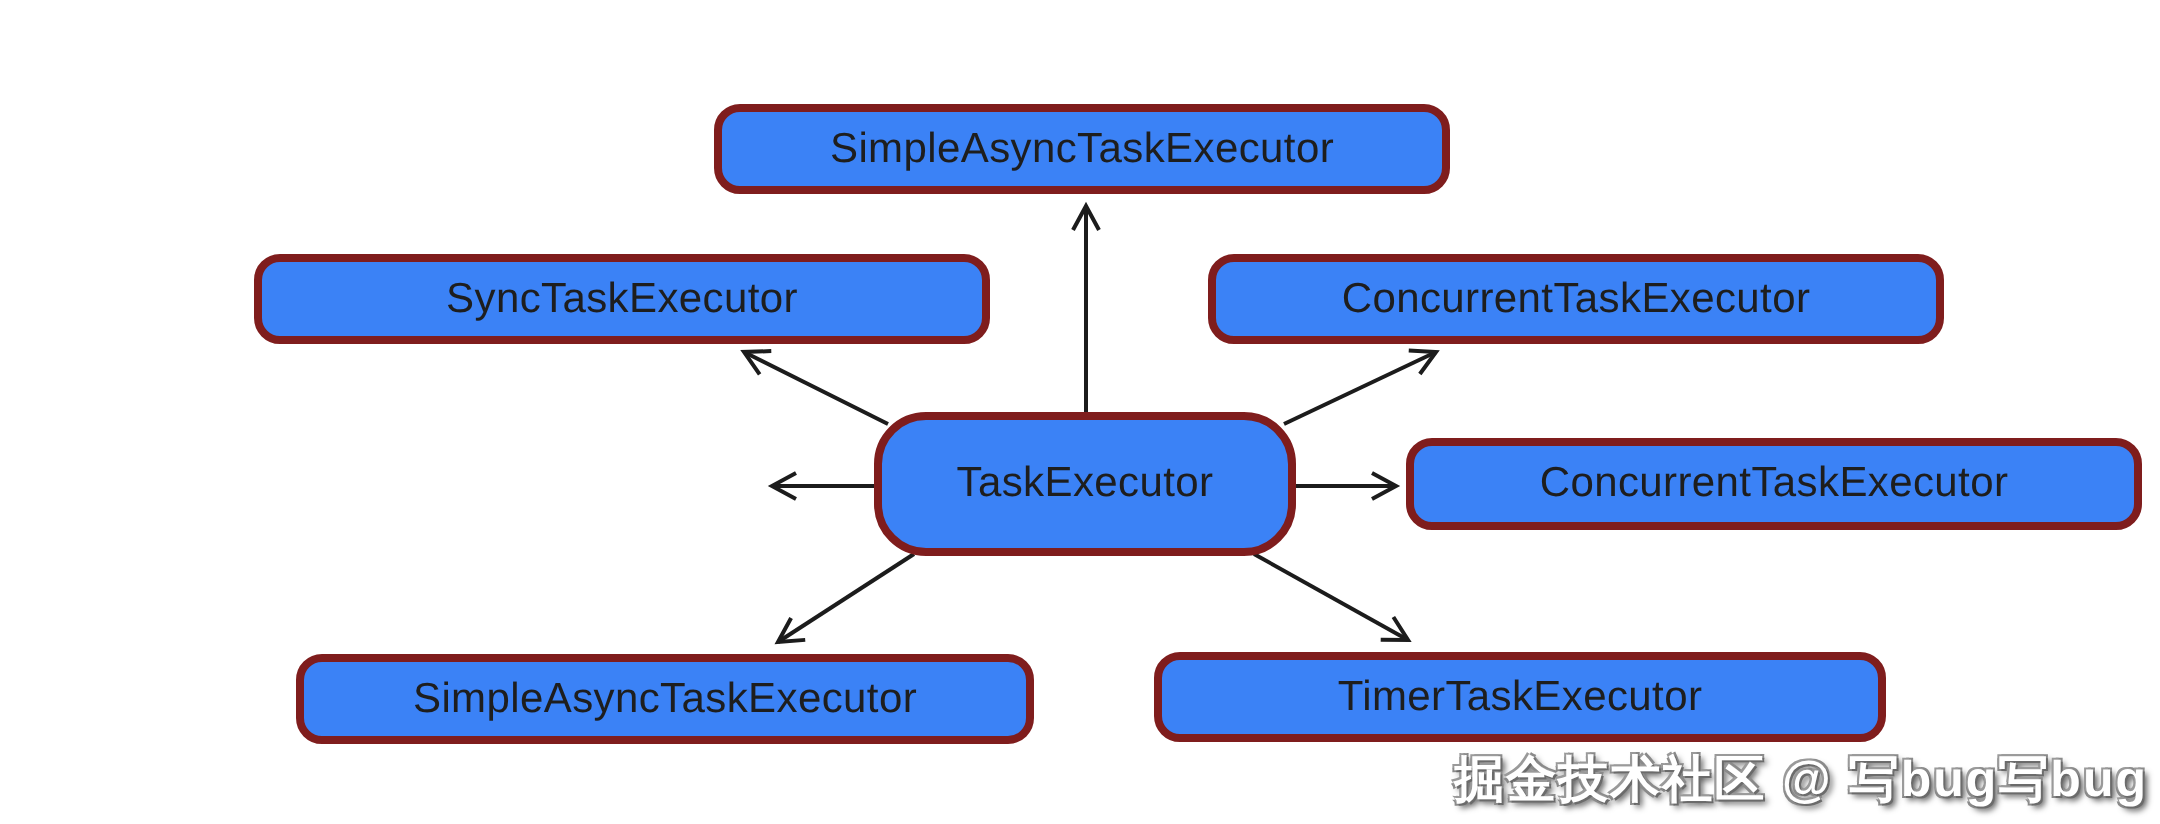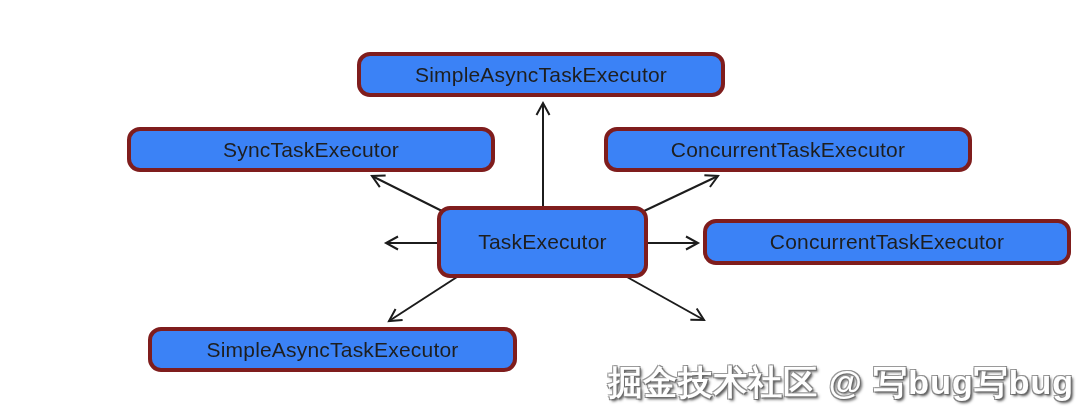--- a/index.html
+++ b/index.html
@@ -33,29 +33,29 @@
     justify-content: center;
     font-size: 21px;
     color: #1e1e1e;
     white-space: nowrap;
     letter-spacing: 0.2px;
   }
   .node-simple-async       { left: 357px; top:  52px; width: 368px; height: 45px; }
   .node-sync               { left: 107px; top: 127px; width: 368px; height: 45px; margin-left: 20px; }
   .node-concurrent         { left: 604px; top: 127px; width: 368px; height: 45px; }
   .node-simple-thread-pool { left:  12px; top: 219px; width: 367px; height: 46px; }
-  .node-center             { left: 437px; top: 206px; width: 211px; height: 72px; border-width: 4px; border-radius: 13px; }
+  .node-center             { left: 437px; top: 206px; width: 211px; height: 72px; border-width: 4px; border-radius: 26px; }
   .node-work-manager       { left: 703px; top: 219px; width: 368px; height: 46px; }
   .node-thread-pool        { left: 148px; top: 327px; width: 369px; height: 45px; }
   .node-timer              { left: 577px; top: 326px; width: 366px; height: 45px; }
   .watermark {
     position: absolute;
     right: 6px;
     bottom: 6px;
-    font-size: 34px;
+    font-size: 25px;
     font-weight: bold;
     color: #ffffff;
     letter-spacing: 1px;
     text-shadow:
       1px 1px 0 #6b6b6b,
       -1px -1px 0 #9a9a9a,
       1px -1px 0 #8a8a8a,
       -1px 1px 0 #8a8a8a,
       2px 2px 3px #4a4a4a;
     user-select: none;
@@ -87,16 +87,17 @@
 
   <div class="node node-concurrent">ConcurrentTaskExecutor</div>
 
 
   <div class="node node-center">TaskExecutor</div>
 
   <div class="node node-work-manager">ConcurrentTaskExecutor</div>
 
   <div class="node node-thread-pool">SimpleAsyncTaskExecutor</div>
 
+  <div class="node node-timer">TimerTaskExecutor</div>
 
   <div class="watermark">掘金技术社区 @ 写bug写bug</div>
 
 </div>
 
 </body></html>

